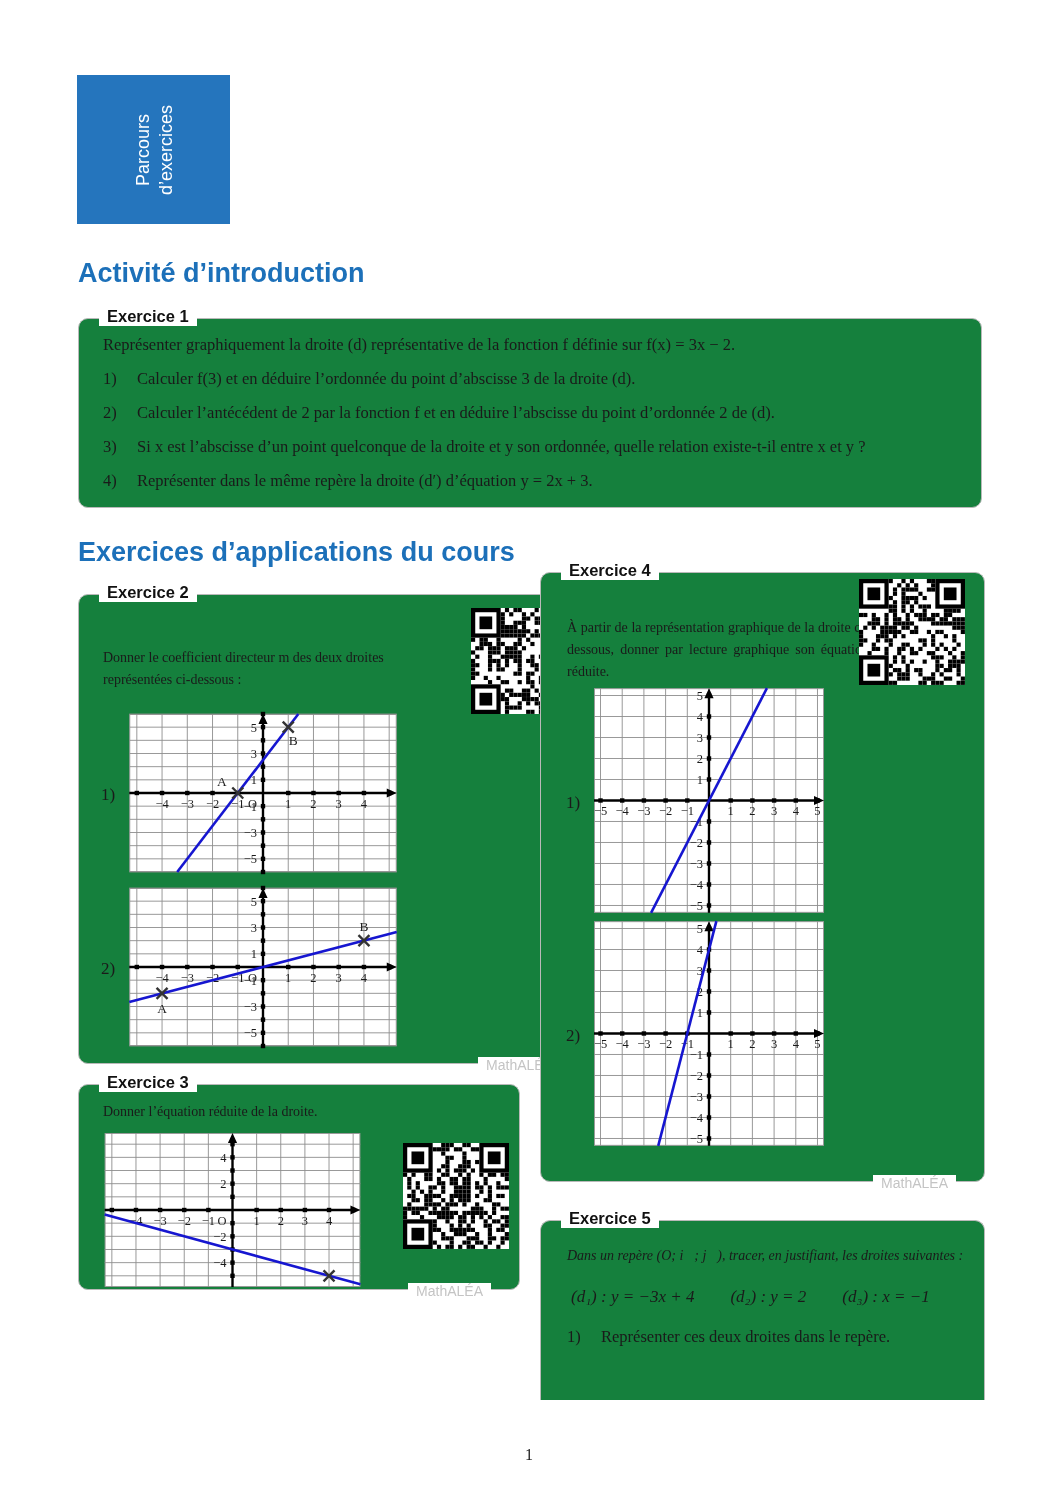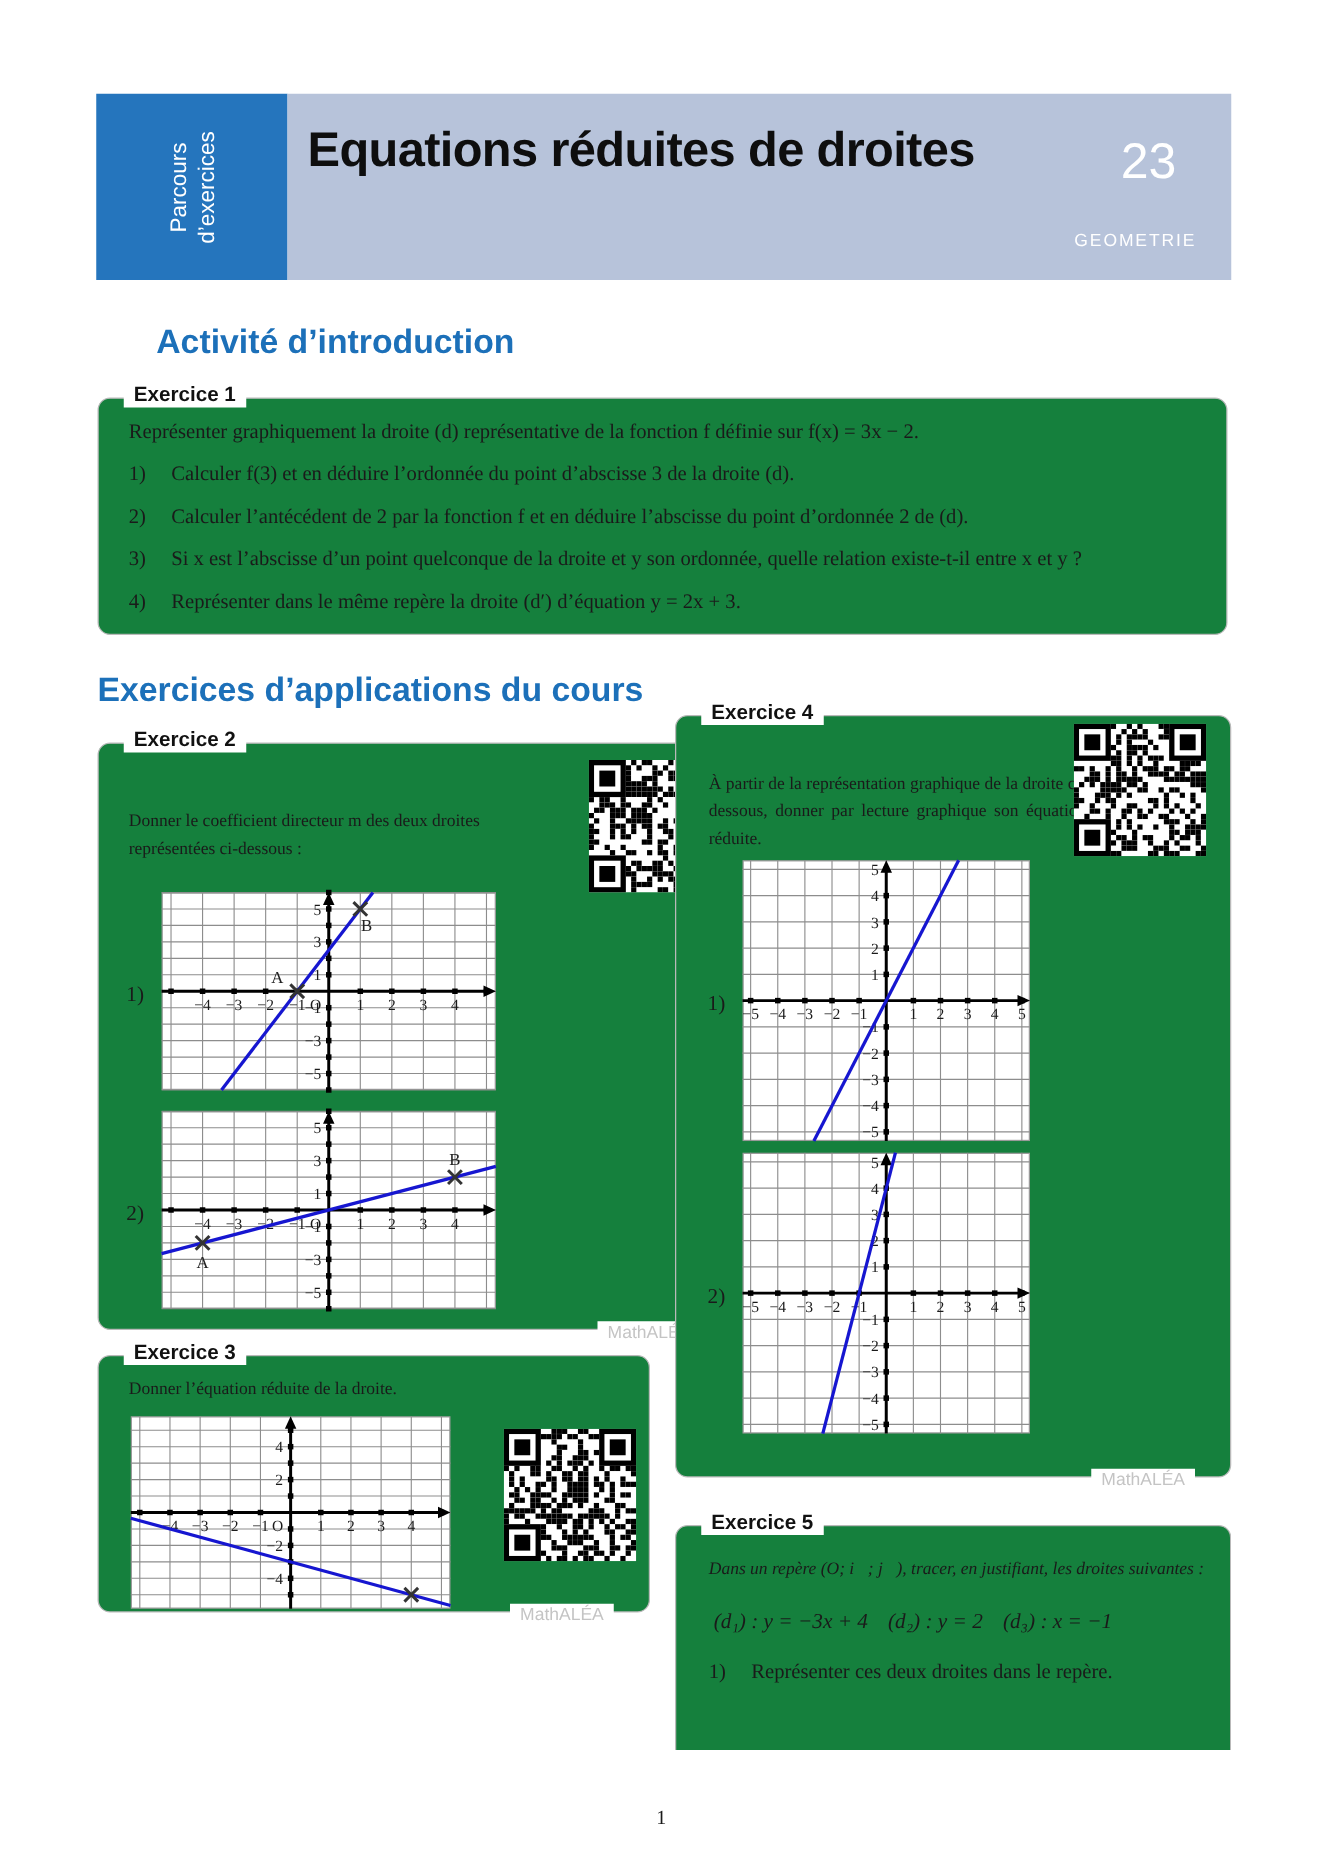--- a/index.html
+++ b/index.html
@@ -17,21 +17,21 @@
   .doc-title { position:absolute; left:16px; top:24px; font-family:"Liberation Sans", sans-serif;
                font-weight:bold; font-size:39px; letter-spacing:-0.5px; color:#0e0e0e; }
   .chap-num { position:absolute; right:44px; top:32px; color:#fff; font-family:"Liberation Sans", sans-serif;
               font-size:40px; font-weight:400; }
   .chap-cat { position:absolute; right:28px; bottom:24px; color:#fff; font-family:"Liberation Sans", sans-serif;
               font-size:14px; letter-spacing:1.5px; }
 
   
   .section-h { position:absolute; left:78px; font-family:"Liberation Sans", sans-serif;
                font-weight:bold; font-size:27px; color:#1c70b9; }
-  #section-intro { top:258px;margin-left:47px; }
+  #section-intro { top:258px; }
   #section-applications { top:537px; }
 
   
   .ex-box { position:absolute; border:1.6px solid #b9b9b9; border-radius:10px; background:#15803d; }
   .ex-title { position:absolute; top:-12px; left:20px; background:#fff; padding:0 8px;
               font-family:"Liberation Sans", sans-serif; font-weight:bold; font-size:16.5px; color:#111; }
   .watermark { position:absolute; bottom:-10px; right:28px; background:#fff; padding:0 8px;
                color:#c4c4c4; font-family:"Liberation Sans", sans-serif; font-size:14px; }
 
   #ex1 { left:78px; top:318px; width:904px; padding-bottom:16px; }
@@ -59,44 +59,39 @@
   .graph-label { width:28px; flex:none; font-size:17px; }
   #ex2 .graph-row { margin-left:22px; }
   #ex2 .graph-row.g1 { margin-top:23px; }
   #ex2 .graph-row.g2 { margin-top:12px; }
   #ex3 .graph-row { margin-left:25px; margin-top:10px; }
   #ex4 .graph-row { margin-left:25px; }
   #ex4 .graph-row.g1 { margin-top:5px; }
   #ex4 .graph-row.g2 { margin-top:4px; }
 
   #ex5 .ex-text { margin:24px 0 0 26px; width:398px;font-style:italic; }
-  .eq-row { display:flex; gap:16px; margin:20px 0 0 30px; font-size:17px; font-style:italic; }
+  .eq-row { display:flex; gap:36px; margin:20px 0 0 30px; font-size:17px; font-style:italic; }
   .ex5-item { display:flex; margin:20px 0 0 26px; font-size:16.5px; }
 
   .page-num { position:absolute; left:0; right:0; top:1446px; text-align:center; font-size:16px; }
 
   svg text.tick { font-family:"Liberation Serif", serif; font-size:12.5px; fill:#1a1a1a; }
   svg text.pt   { font-family:"Liberation Serif", serif; font-size:13.5px; fill:#222; }
 </style>
 </head>
 <body>
 
 <div class="page">
 
   <div class="header">
     <div class="side-box">
       <div class="side-text">
         <span>Parcours</span><br>
         <span>d’exercices</span>
       </div>
-    </div>
-    <div class="banner">
-      <div class="doc-title">Equations réduites de droites</div>
-      <div class="chap-num">23</div>
-      <div class="chap-cat">GEOMETRIE</div>
     </div>
   </div>
 
   <div class="section-h" id="section-intro">Activité d’introduction</div>
   <div class="section-h" id="section-applications">Exercices d’applications du cours</div>
 
   <div class="ex-box" id="ex1">
     <span class="ex-title">Exercice 1</span>
     <p class="ex1-intro">Représenter graphiquement la droite (d) représentative de la fonction f définie sur f(x) = 3x − 2.</p>
     <div class="ex1-item">

